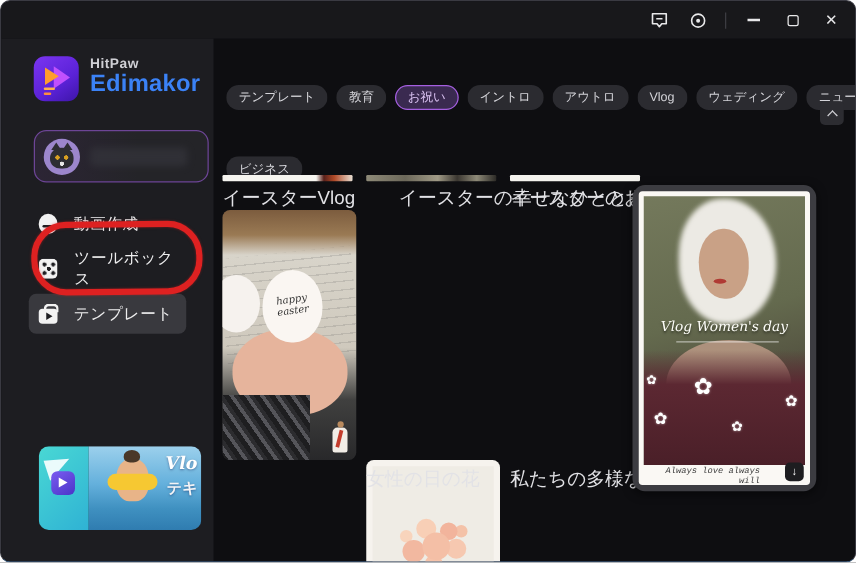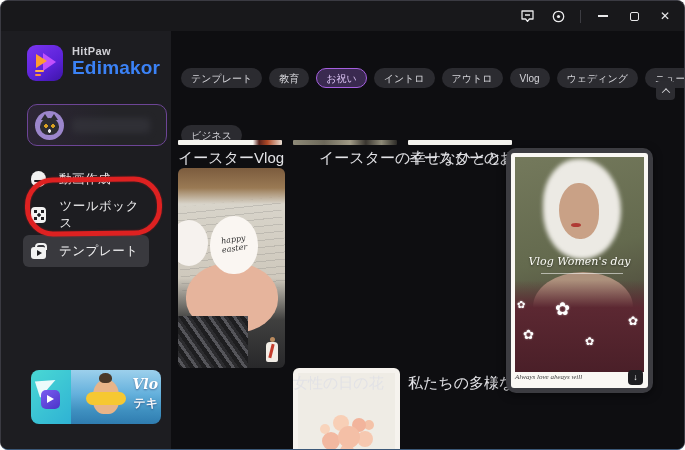--- a/index.html
+++ b/index.html
@@ -45,21 +45,21 @@
   .ic-video::after { content:""; position:absolute; left:3px; top:9px; width:9px; height:2.4px; background:#1d1d21; border-radius:1px; }
   .ic-template { width:15px; height:12px; background:#f2f2f2; border-radius:3px; position:relative; margin-top:4px; }
   .ic-template::before { content:""; position:absolute; left:3.5px; top:-4px; width:8px; height:5px; border:2px solid #f2f2f2; border-bottom:none; border-radius:4px 4px 0 0; }
   .ic-template::after { content:""; position:absolute; left:5.5px; top:3px; width:0; height:0; border-left:5px solid #1d1d21; border-top:3px solid transparent; border-bottom:3px solid transparent; }
   .ic-toolbox { width:16px; height:16px; border-radius:4px; background:#f2f2f2;
       background-image:radial-gradient(circle at 4.5px 4.5px,#1d1d21 1.5px,transparent 1.8px),radial-gradient(circle at 11.5px 4.5px,#1d1d21 1.5px,transparent 1.8px),radial-gradient(circle at 4.5px 11.5px,#1d1d21 1.5px,transparent 1.8px),radial-gradient(circle at 11.5px 11.5px,#1d1d21 1.5px,transparent 1.8px),radial-gradient(circle at 8px 8px,#1d1d21 1.5px,transparent 1.8px); }
 
   .annotation { position:absolute; left:24px; top:146px; width:137px; height:59px; border:5px solid #de2121; border-radius:28px;
                 transform:rotate(-.6deg); pointer-events:none; box-shadow:0 0 2px rgba(222,33,33,.5), inset 0 0 2px rgba(222,33,33,.5); }
 
-  .promo { position:absolute; left:30px; bottom:25px; width:130px; height:54px; border-radius:8px; overflow:hidden; display:flex; cursor:pointer; }
+  .promo { position:absolute; left:30px; bottom:25px; width:130px; height:67px; border-radius:8px; overflow:hidden; display:flex; cursor:pointer; }
   .promo-left { width:40px; background:linear-gradient(135deg,#49d8d4 0%,#2fb2d4 100%); position:relative; }
   .plane { position:absolute; left:6px; top:8px; width:0; height:0; border-left:20px solid #f4fdfd; border-top:5px solid transparent; border-bottom:12px solid transparent; transform:rotate(-18deg); opacity:.95; }
   .promo-app { position:absolute; left:10px; top:20px; width:19px; height:19px; border-radius:5px; background:linear-gradient(145deg,#7a5cf0,#4a34c8); }
   .promo-app::after { content:""; position:absolute; left:6px; top:5px; border-left:7px solid #fff; border-top:4.5px solid transparent; border-bottom:4.5px solid transparent; }
   .promo-right { flex:1; position:relative; background:linear-gradient(180deg,#9cd0ec 0%,#64b0dc 45%,#3f90c0 75%,#2f7cb0 100%); overflow:hidden; }
   .kid { position:absolute; left:22px; top:10px; width:26px; height:34px; background:#e8b488; border-radius:45% 45% 40% 40%; }
   .kid::before { content:""; position:absolute; left:-7px; top:12px; width:40px; height:13px; background:#f6c832; border-radius:8px; }
   .kid::after { content:""; position:absolute; left:6px; top:-7px; width:13px; height:10px; background:#4a3828; border-radius:50% 50% 40% 40%; }
   .promo-t1 { position:absolute; right:3px; top:6px; color:#fff; font-weight:bold; font-style:italic; font-size:14px; font-family:"DejaVu Serif",serif; text-shadow:0 1px 2px rgba(0,0,60,.4); }
   .promo-t2 { position:absolute; right:3px; top:25px; color:#f4f4f6; font-size:12px; font-weight:bold; text-shadow:0 1px 2px rgba(0,0,60,.4); }
@@ -114,21 +114,21 @@
   .sel-inner { position:relative; width:100%; height:100%; background:#faf8f4; border-radius:3px; padding:4px 4px 16px 4px; }
   .sel-img { position:relative; width:100%; height:100%; overflow:hidden; background:linear-gradient(165deg,#74795c 0%,#646a4e 45%,#4e4a3c 75%,#423a30 100%); }
   .sel-img .hair { position:absolute; left:28px; top:2px; width:78px; height:100px; background:#eceae4; border-radius:46% 54% 50% 50%; filter:blur(2px); }
   .sel-img .face { position:absolute; left:44px; top:26px; width:40px; height:56px; background:#c9a186; border-radius:50% 50% 46% 54%; }
   .sel-img .lips { position:absolute; left:56px; top:66px; width:10px; height:4px; background:#b03a34; border-radius:50%; }
   .sel-img .dress { position:absolute; left:0; bottom:0; width:100%; height:92px; background:linear-gradient(180deg,rgba(92,40,50,0) 0%,#5c2832 30%,#4a1f28 100%); }
   .sel-img .shoulder { position:absolute; left:18px; bottom:30px; width:100px; height:70px; background:#bb9a86; border-radius:50% 50% 0 0; opacity:.85; }
   .sel-img .daisy { position:absolute; color:#fff; text-shadow:0 0 2px rgba(255,255,255,.6); }
   .sel-img .title { position:absolute; top:98px; width:100%; text-align:center; color:#fdfdf8; font-size:11px; font-family:"DejaVu Serif",serif; font-style:italic; text-shadow:0 1px 2px rgba(0,0,0,.5); }
   .sel-img .subline { position:absolute; top:116px; left:26px; width:82px; height:1px; background:rgba(255,255,255,.55); }
-  .sel-footer { position:absolute; left:4px; right:20px; bottom:2px; height:13px; color:#3c3c3c; font-size:7px; font-family:Liberation Serif, serif; font-style:italic; padding-right:20px; }
+  .sel-footer { position:absolute; left:4px; right:20px; bottom:2px; height:13px; text-align:right; color:#3c3c3c; font-size:7px; font-family:Liberation Mono, monospace; font-style:italic; padding-right:20px; }
   .dl-btn { position:absolute; right:5px; bottom:3px; width:15px; height:15px; background:#1d1d20; border-radius:4px; color:#fff; font-size:9px; line-height:15px; text-align:center; cursor:pointer; }
 </style>
 </head>
 <body>
 
 <div class="window">
 
   <div class="titlebar">
     <div class="tb-controls">
       <div class="tb-btn">

